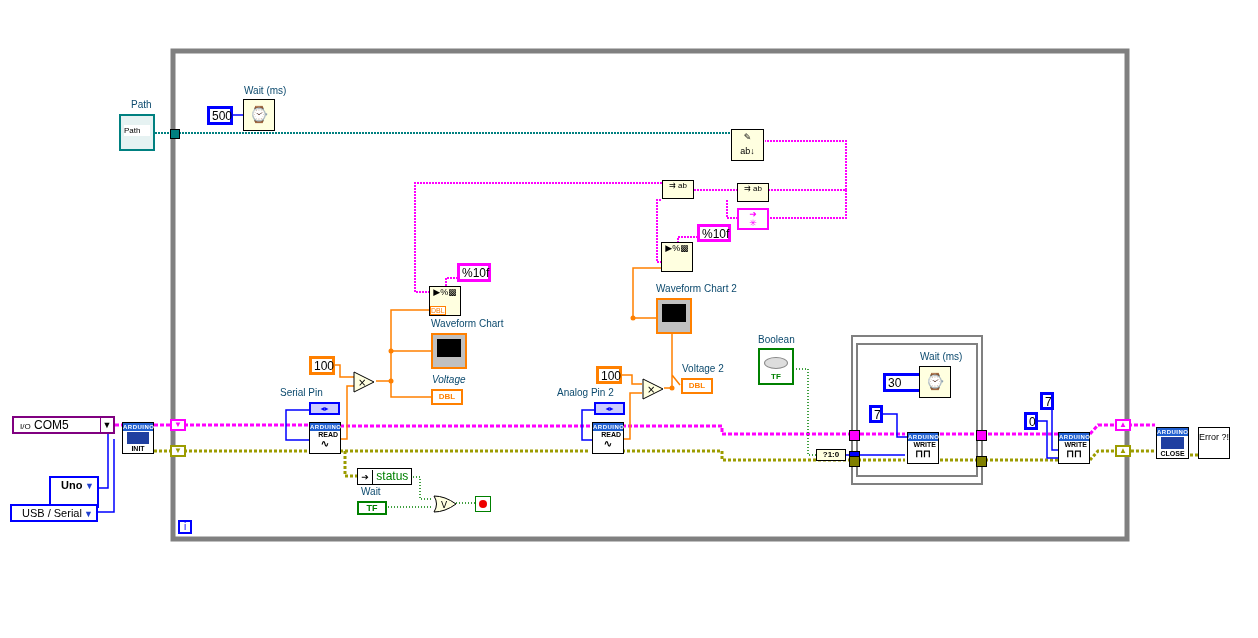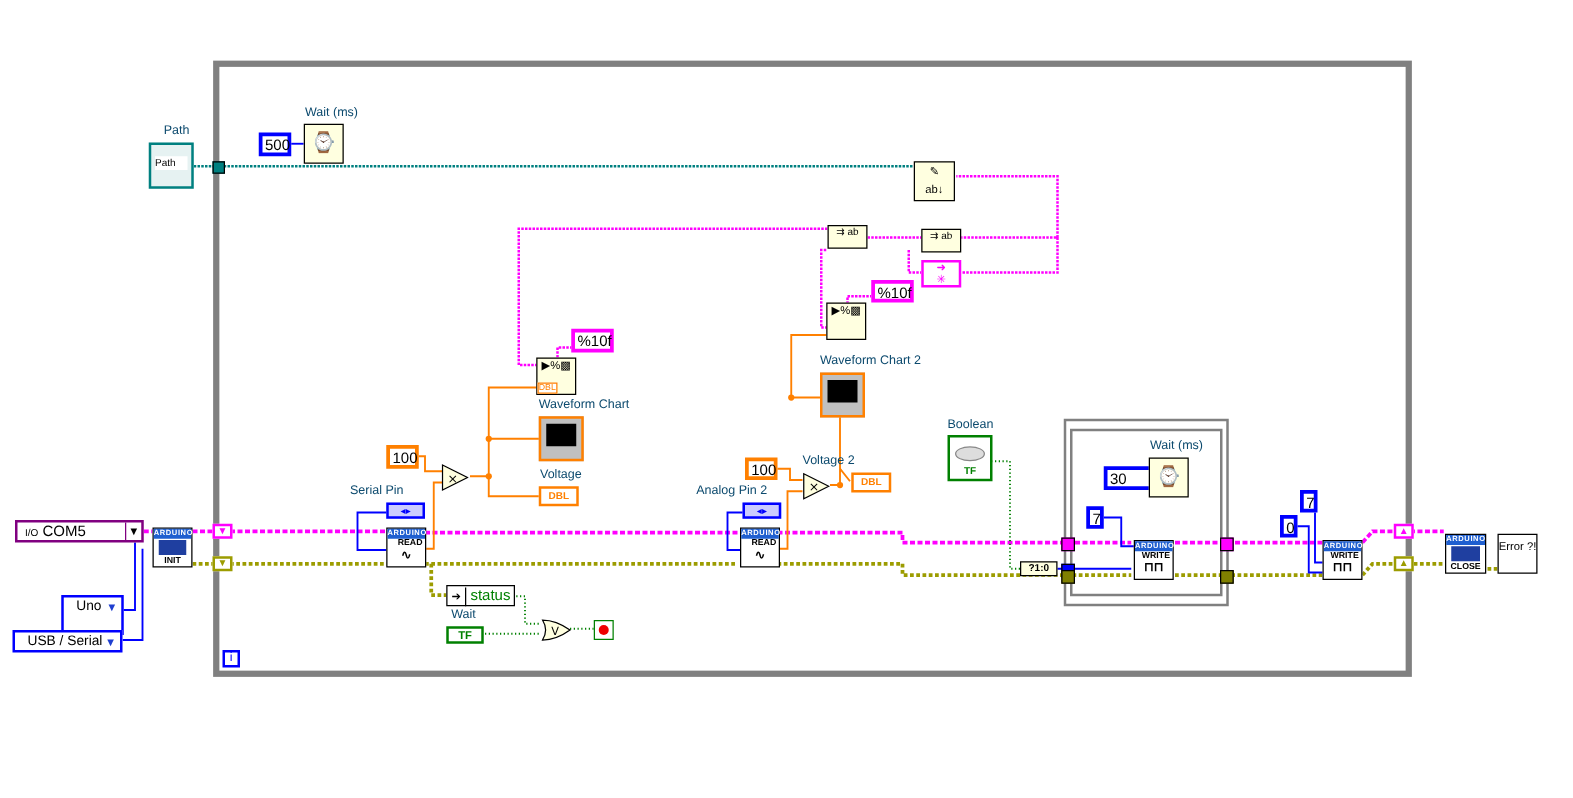--- a/index.html
+++ b/index.html
@@ -67,21 +67,21 @@
 <div class="lbl" style="left:244px;top:85px;">Wait (ms)</div>
 <div class="const-blue" style="left:207px;top:106px;width:26px;height:19px;">500</div>
 <div class="fn" style="left:243px;top:99px;width:32px;height:32px;font-size:16px;line-height:30px;">⌚</div>
 
 <div class="abs" style="left:12px;top:416px;width:103px;height:18px;border:2px solid #800080;background:#fff;box-sizing:border-box;font-size:12px;line-height:14px;padding-left:6px;">
   <span style="font-size:8px;">I/O</span>
   <span>COM5</span>
   <span style="position:absolute;right:0;top:0;width:12px;height:14px;border-left:1px solid #800080;font-size:9px;text-align:center;">▼</span>
 </div>
 
-<div class="ring" style="left:49px;top:476px;width:50px;height:32px;">
+<div class="ring" style="left:49px;top:476px;width:50px;height:32px;font-weight:bold;">
   <span>Uno</span>
   <span class="arr">▼</span>
 </div>
 <div class="ring" style="left:10px;top:504px;width:88px;height:18px;">
   <span>USB / Serial</span>
   <span class="arr">▼</span>
 </div>
 
 <div class="ard" style="left:122px;top:422px;width:32px;height:32px;">
   <div class="hdr">ARDUINO</div>
@@ -113,21 +113,21 @@
 </div>
 
 <div class="const-pink" style="left:457px;top:263px;width:34px;height:19px;">%10f</div>
 <div class="fn" style="left:429px;top:286px;width:32px;height:30px;font-size:9px;">▶%▩<div style="font-size:7px;color:#ff8000;text-align:left;position:absolute;bottom:0;left:0;border:1px solid #ff8000;background:#fff;line-height:7px;">DBL</div></div>
 
 <div class="lbl" style="left:431px;top:318px;">Waveform Chart</div>
 <div class="abs" style="left:431px;top:333px;width:36px;height:36px;border:2px solid #ff8000;background:#c0c0c0;box-sizing:border-box;">
   <div style="margin:4px;height:18px;background:#000;"></div>
 </div>
 
-<div class="lbl" style="left:432px;top:374px;">Voltage</div>
+<div class="lbl" style="left:432px;top:374px;font-style:italic;">Voltage</div>
 <div class="abs" style="left:431px;top:389px;width:32px;height:16px;border:2px solid #ff8000;background:#fff;box-sizing:border-box;font-size:8px;font-weight:bold;color:#ff8000;text-align:center;line-height:12px;">DBL</div>
 
 <div class="abs" style="left:357px;top:468px;width:55px;height:17px;border:1px solid #000;background:#fff;box-sizing:border-box;font-size:12px;line-height:15px;color:#008000;">
   <span style="display:inline-block;width:14px;border-right:1px solid #000;text-align:center;color:#000;font-size:9px;">➔</span>
   <span>status</span>
 </div>
 <div class="lbl" style="left:361px;top:486px;">Wait</div>
 <div class="abs" style="left:357px;top:501px;width:30px;height:14px;border:2px solid #008000;background:#fff;box-sizing:border-box;font-size:9px;font-weight:bold;color:#008000;text-align:center;line-height:10px;">TF</div>
 <div class="abs" style="left:433px;top:495px;width:24px;height:18px;">
   <svg width="24" height="18">
@@ -146,21 +146,21 @@
   <div style="text-align:right;padding-right:2px;">READ</div>
   <div style="font-size:10px;">∿</div>
 </div>
 <div class="const-orange" style="left:596px;top:366px;width:26px;height:18px;">100</div>
 <div class="abs" style="left:642px;top:378px;width:22px;height:22px;">
   <svg width="22" height="22">
       <polygon points="1,1 21,11 1,21" fill="#ffffe0" stroke="#000"></polygon>
       <text x="5" y="15" font-size="10" font-family="DejaVu Sans, sans-serif">×</text>
     </svg>
 </div>
-<div class="lbl" style="left:642px;top:363px;">Voltage 2</div>
+<div class="lbl" style="left:682px;top:363px;">Voltage 2</div>
 <div class="abs" style="left:681px;top:378px;width:32px;height:16px;border:2px solid #ff8000;background:#fff;box-sizing:border-box;font-size:8px;font-weight:bold;color:#ff8000;text-align:center;line-height:12px;">DBL</div>
 
 <div class="lbl" style="left:656px;top:283px;">Waveform Chart 2</div>
 <div class="abs" style="left:656px;top:298px;width:36px;height:36px;border:2px solid #ff8000;background:#c0c0c0;box-sizing:border-box;">
   <div style="margin:4px;height:18px;background:#000;"></div>
 </div>
 
 <div class="fn" style="left:661px;top:242px;width:32px;height:30px;font-size:9px;">▶%▩</div>
 <div class="const-pink" style="left:697px;top:224px;width:34px;height:18px;">%10f</div>
 

